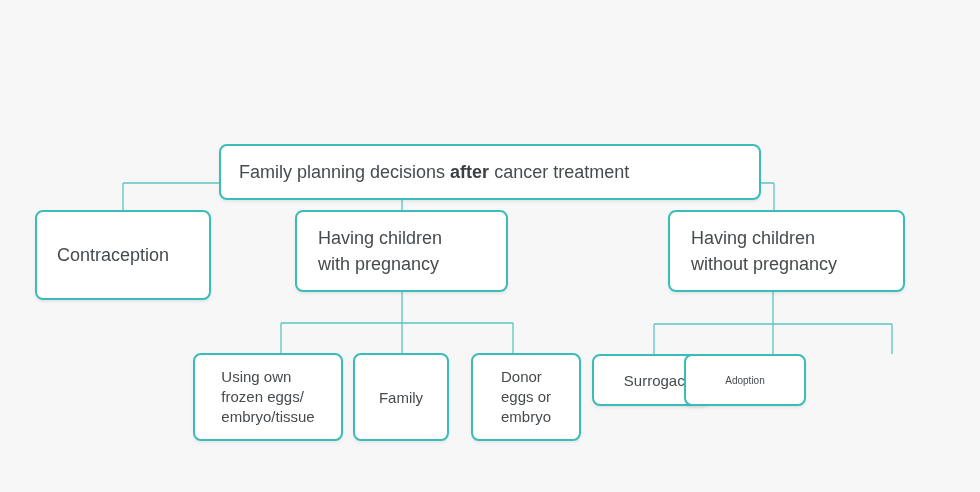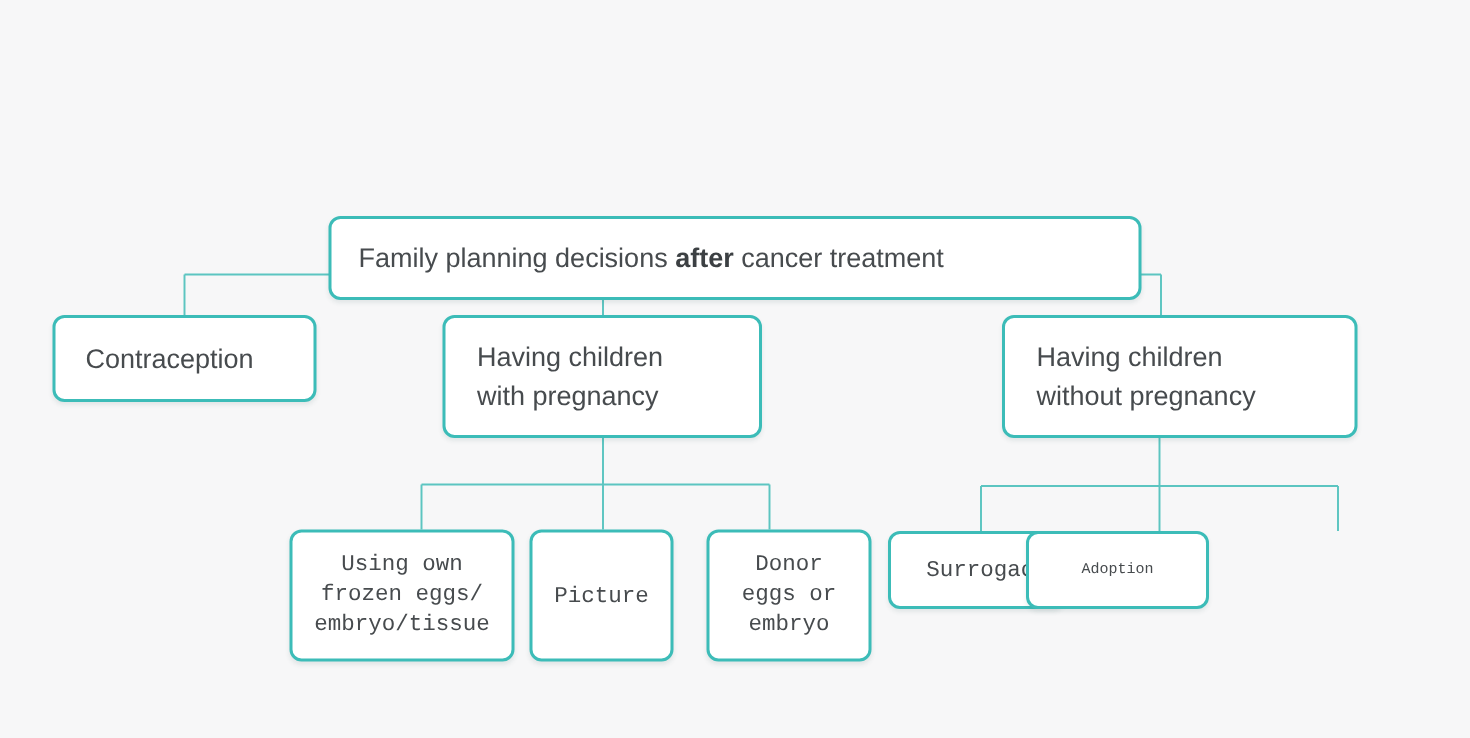--- a/index.html
+++ b/index.html
@@ -49,35 +49,33 @@
   .node .lbl {
     white-space: pre-line;
   }
   .node .lbl b {
     font-weight: 700;
     color: #3c4043;
   }
   
   .n-root      { left: 219px; top: 96px;  width: 542px; height: 56px; padding-left: 18px; font-size: 18px; margin-top: 48px; }
   
-  .n-contra    { left: 35px;  top: 210px; width: 176px; height: 58px; padding-left: 20px; font-size: 18px; }
+  .n-contra    { left: 35px;  top: 210px; width: 176px; height: 90px; padding-left: 20px; font-size: 18px; }
   .n-withp     { left: 295px; top: 210px; width: 213px; height: 82px; padding-left: 21px; font-size: 18px; line-height: 26px; }
   .n-withoutp  { left: 668px; top: 210px; width: 237px; height: 82px; padding-left: 21px; font-size: 18px; line-height: 26px; }
   
   .n-own       { left: 193px; top: 353px; width: 150px; height: 88px; font-size: 15px; line-height: 20px; }
   .n-natural   { left: 353px; top: 353px; width: 96px;  height: 88px; font-size: 15px; }
   .n-donor     { left: 459px; top: 353px; width: 110px; height: 88px; font-size: 15px; line-height: 20px; margin-left: 12px; }
   
   .n-surrogacy { left: 592px; top: 354px; width: 118px; height: 52px; font-size: 15px; padding-left: 14px; }
   .n-adoption  { left: 684px; top: 354px; width: 122px; height: 52px; font-size: 10px; }
   .n-fostering { left: 837px; top: 354px; width: 111px; height: 52px; font-size: 15px; }
   .centered {
     justify-content: center;
-    text-align: center;
-    font-family: Liberation Mono, monospace;
   }
 </style>
 </head>
 <body>
 
 <div class="canvas">
 
 
   <svg class="connectors" viewBox="0 0 980 492" xmlns="http://www.w3.org/2000/svg">
     <g>
@@ -114,21 +112,21 @@
     <span class="lbl">Having children
 without pregnancy</span>
   </div>
 
   <div class="node n-own centered">
     <span class="lbl">Using own
 frozen eggs/
 embryo/tissue</span>
   </div>
   <div class="node n-natural centered">
-    <span class="lbl">Picture</span>
+    <span class="lbl">Family</span>
   </div>
   <div class="node n-donor centered">
     <span class="lbl">Donor
 eggs or
 embryo</span>
   </div>
 
   <div class="node n-surrogacy centered">
     <span class="lbl">Surrogacy</span>
   </div>

